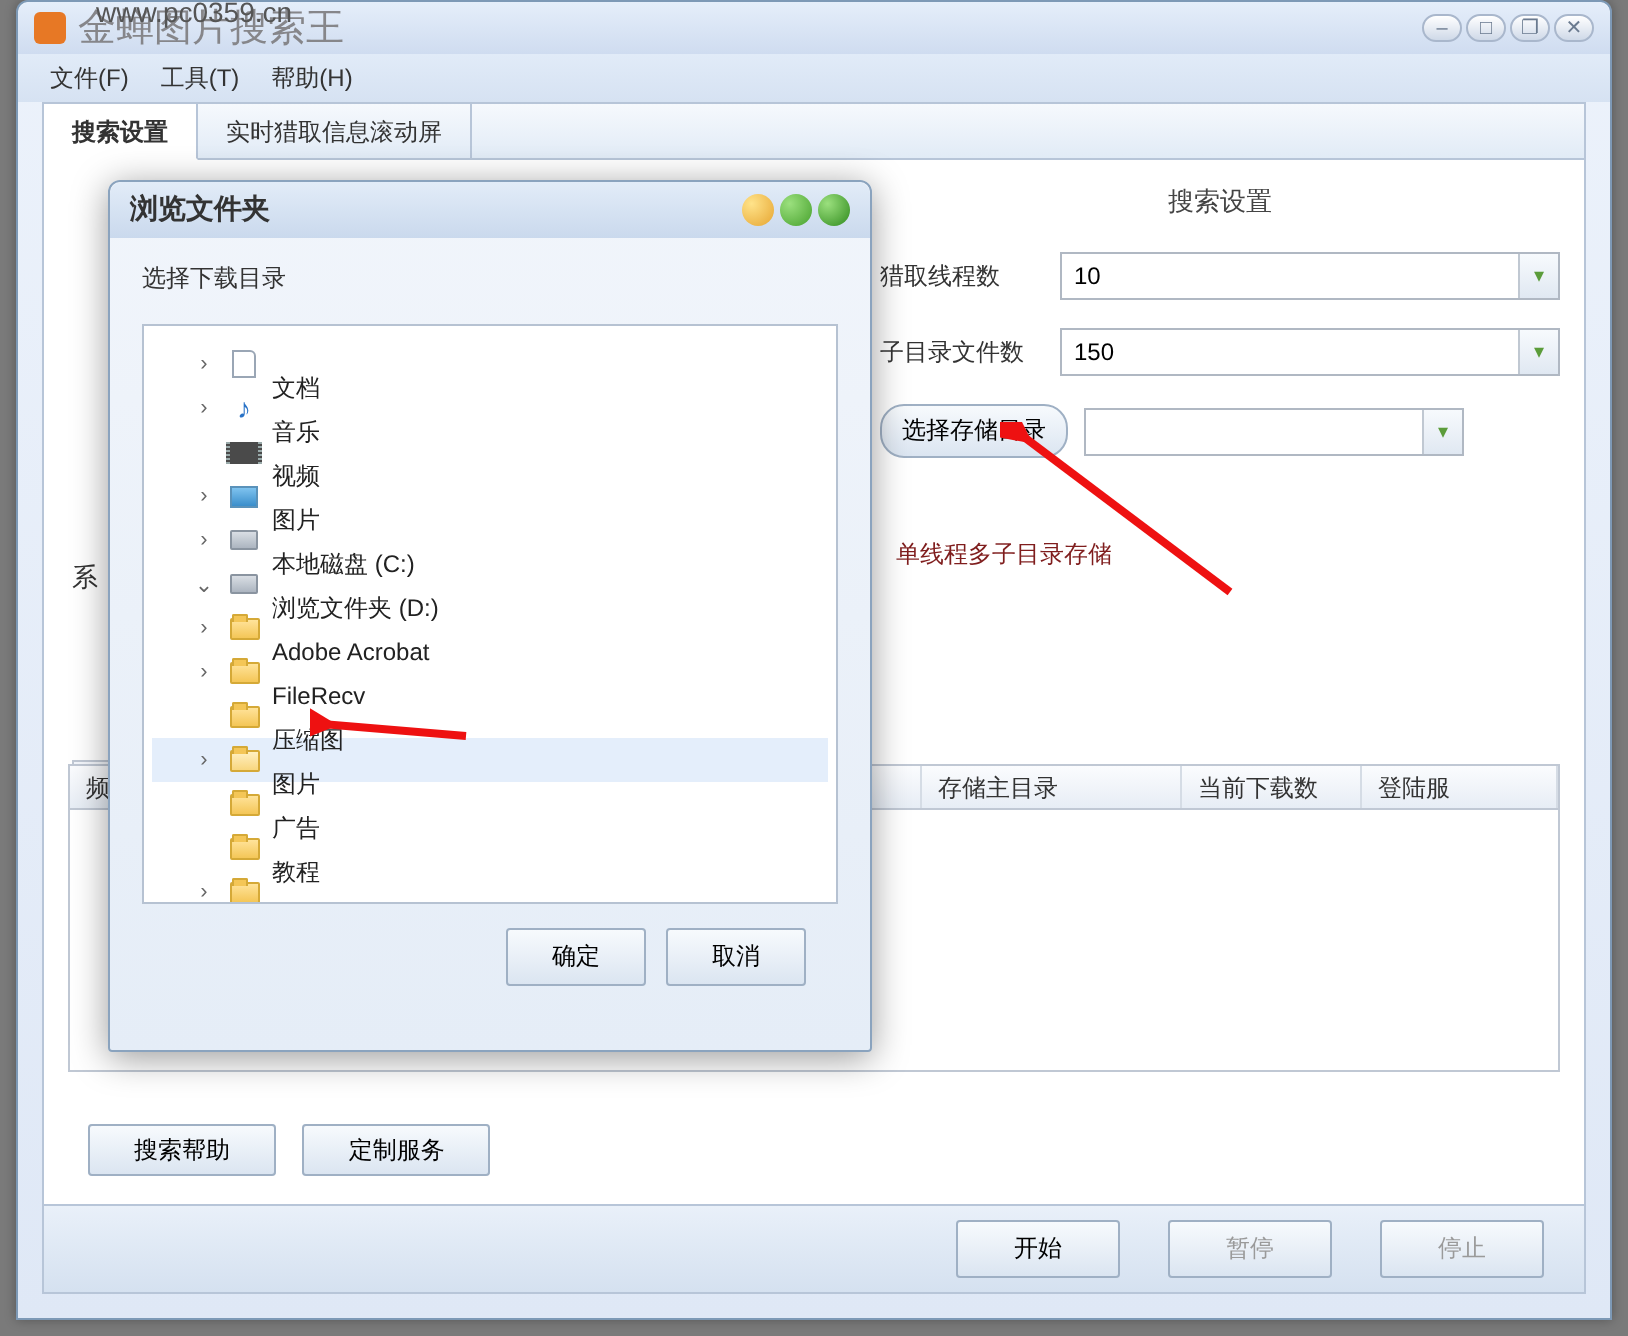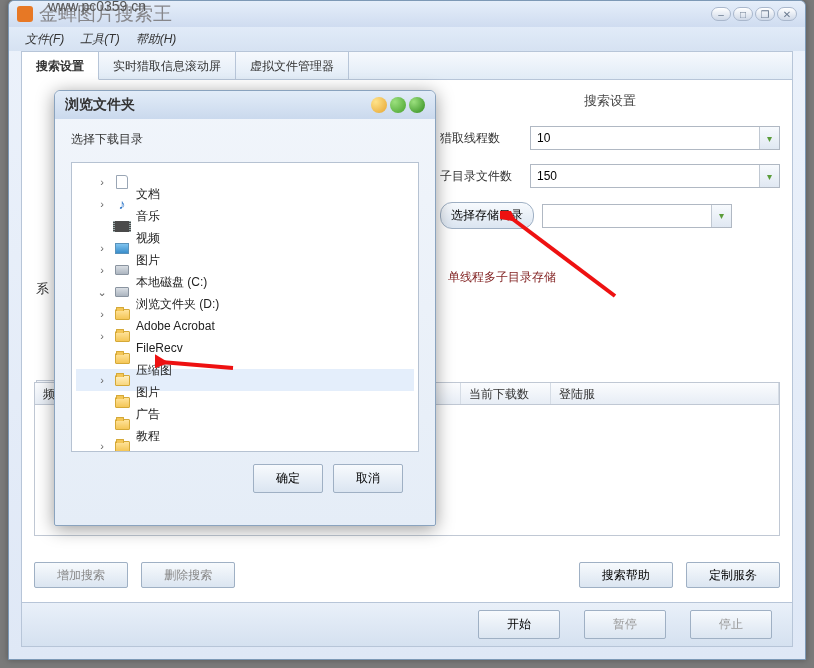--- a/index.html
+++ b/index.html
@@ -11,21 +11,21 @@
 .watermark .logo-icon { width:40px; height:36px; border-radius:50%; background:linear-gradient(135deg,#f7a41e,#3b8de6); position:relative; }
 .watermark .logo-text { font-size:26px; font-weight:bold; color:#284a8a; margin-left:4px; text-shadow:1px 1px 0 #fff; }
 .watermark .url { font-size:14px; color:#555; margin-left:46px; margin-top:-4px; }
 
 .window { position:absolute; top:0; left:8px; width:798px; height:660px; background:linear-gradient(#ecf2fb,#dfe8f6); border:1px solid #7d99b6; border-radius:6px 6px 0 0; box-shadow:0 0 6px rgba(0,0,0,.3); }
 .titlebar { height:26px; display:flex; align-items:center; padding:0 8px; background:linear-gradient(#e5eefa,#cfdcf0); border-radius:6px 6px 0 0; }
 .title-icon { width:16px; height:16px; background:#e77825; border-radius:3px; margin-right:6px; }
 .title-text { flex:1; color:#86868a; font-size:19px; }
 .tb-btns { display:flex; gap:2px; }
 .tb-btn { width:20px; height:14px; background:linear-gradient(#fff,#cfd9e8); border:1px solid #a9b7cc; border-radius:9px; display:flex; align-items:center; justify-content:center; font-size:10px; color:#6a7a8f; cursor:pointer; }
-.menubar { height:24px; display:flex; align-items:center; padding:11px 10px; gap:4px; background:linear-gradient(#e1ebf8,#d6e2f2);font-style:italic; }
+.menubar { height:24px; display:flex; align-items:center; padding:11px 10px; gap:4px; background:linear-gradient(#e1ebf8,#d6e2f2); }
 .menu-item { padding:2px 6px; color:#333; cursor:pointer; }
 
 .content { position:absolute; top:50px; left:12px; right:12px; bottom:12px; background:#fff; border:1px solid #b7c5d8; }
 .tabs { display:flex; height:28px; background:linear-gradient(#f6f9fd,#e1ebf6); border-bottom:1px solid #b7c5d8; }
 .tab { padding:6px 14px; border-right:1px solid #b7c5d8; color:#333; cursor:pointer; }
 .tab.active { background:#fff; font-weight:bold; border-bottom:1px solid #fff; margin-bottom:-1px; }
 
 .right-panel { position:absolute; right:12px; top:40px; width:340px; }
 .group-title { text-align:center; color:#444; margin-bottom:16px; font-size:13px; }
 .form-row { display:flex; align-items:center; margin-bottom:14px; }
@@ -109,21 +109,20 @@
   <div class="menubar">
     <div class="menu-item">文件(F)</div>
     <div class="menu-item">工具(T)</div>
     <div class="menu-item">帮助(H)</div>
   </div>
 
   <div class="content">
     <div class="tabs">
       <div class="tab active">搜索设置</div>
       <div class="tab">实时猎取信息滚动屏</div>
-      <div class="tab">虚拟文件管理器</div>
     </div>
 
     <div class="left-edge-label">系</div>
     <div class="left-edge-box1"></div>
     <div class="left-edge-text">当</div>
 
     <div class="right-panel">
       <div class="group-title">搜索设置</div>
       <div class="form-row">
         <div class="form-label">猎取线程数</div>
@@ -145,30 +144,27 @@
           <input value="" style="">
           <div class="spin-btn">▾</div>
         </div>
       </div>
       <div class="hint-text">单线程多子目录存储</div>
     </div>
 
     <div class="table-area">
       <div class="tbl-head">
         <div class="tbl-col" style="width:426px">频道</div>
+        <div class="tbl-col" style="width:130px">存储主目录</div>
         <div class="tbl-col" style="width:90px">当前下载数</div>
         <div class="tbl-col" style="flex:1">登陆服</div>
       </div>
     </div>
 
     <div class="bottom-btns">
-      <div class="bottom-left">
-        <span class="btn">增加搜索</span>
-        <span class="btn">删除搜索</span>
-      </div>
       <div class="bottom-right">
         <span class="btn">搜索帮助</span>
         <span class="btn">定制服务</span>
       </div>
     </div>
 
     <div class="footer">
       <span class="btn">开始</span>
       <span class="btn disabled">暂停</span>
       <span class="btn disabled">停止</span>

